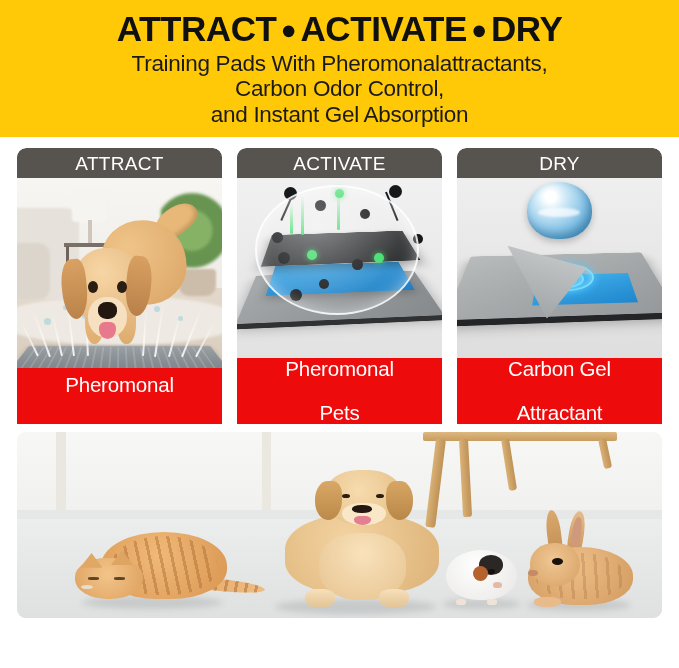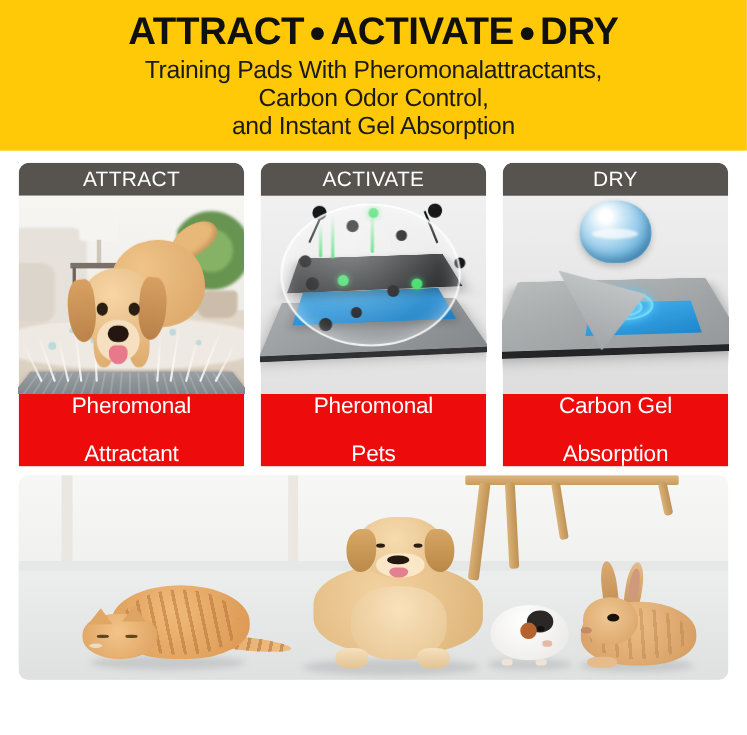--- a/index.html
+++ b/index.html
@@ -382,21 +382,20 @@
             <div class="pup-eye-r"></div>
             <div class="pup-muzz"></div>
             <div class="pup-nose"></div>
             <div class="pup-tongue"></div>
           </div>
         </div>
       </div>
       <div class="panel-cap">
         <span>
           <span>Pheromonal</span><br>
-          <span>Attractant</span>
         </span>
       </div>
     </div>
 
     <div class="panel">
       <div class="panel-head">
         <span>ACTIVATE</span>
       </div>
       <div class="panel-art">
         <div class="p2">
@@ -444,21 +443,21 @@
           <div class="ripple"></div>
           <div class="ripple r2"></div>
           <div class="ripple r3"></div>
           <div class="p3-fold"></div>
           <div class="drop"></div>
         </div>
       </div>
       <div class="panel-cap">
         <span>
           <span>Carbon Gel</span><br>
-          <span>Absorption</span>
+          <span>Attractant</span>
         </span>
       </div>
     </div>
 
   </div>
 
   <div class="photo">
     <div class="ph-wall"></div>
     <div class="door"></div>
     <div class="door2"></div>

